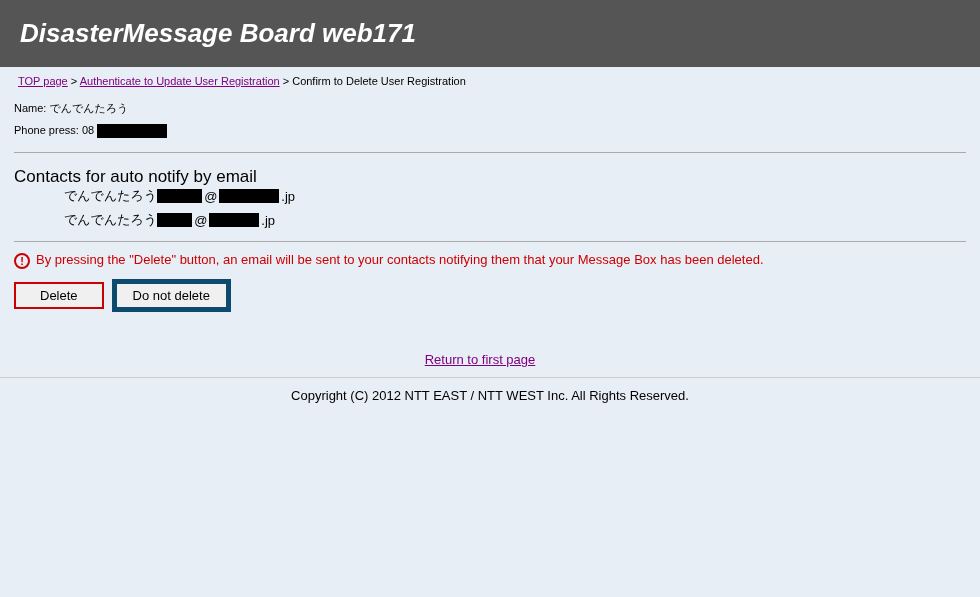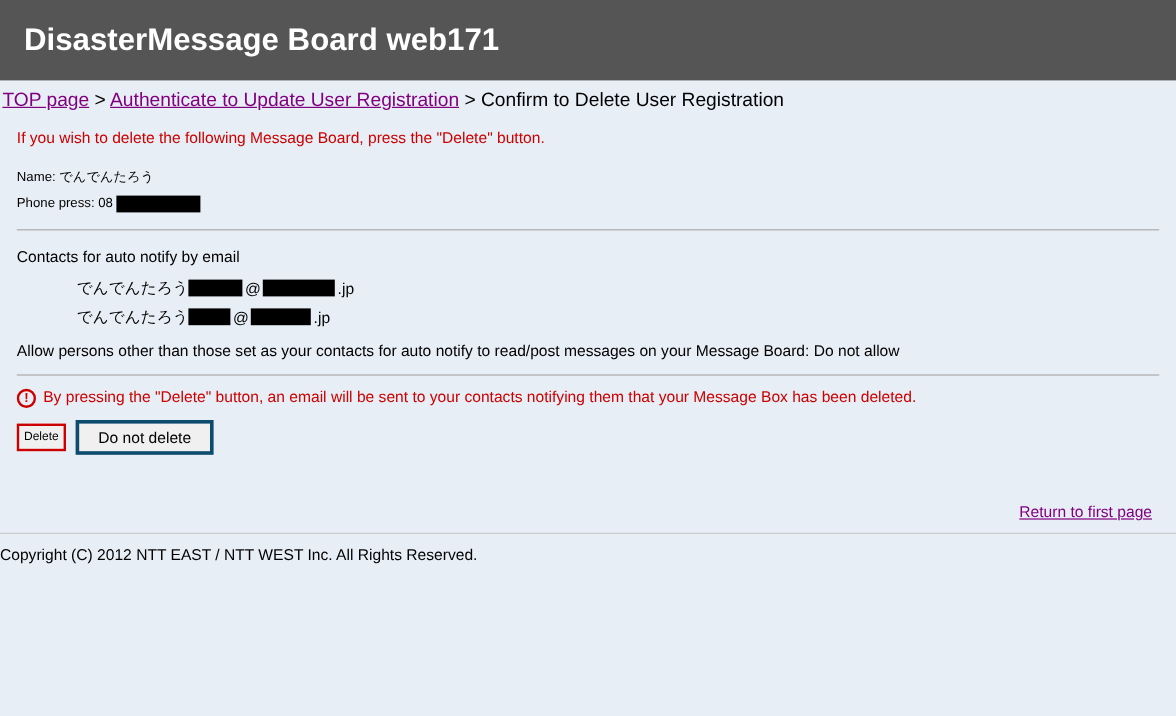--- a/index.html
+++ b/index.html
@@ -16,26 +16,27 @@
     .header {
       background-color: #555555;
       padding: 18px 20px;
       margin-bottom: 0;
     }
     .header h1 {
       color: #ffffff;
       font-size: 26px;
       font-weight: bold;
       font-family: Arial, sans-serif;
+      font-style: italic;
     }
 
     
     .breadcrumb {
-      padding: 8px 2px;
-      font-size: 16px;
+      padding: 8px 18px;
+      font-size: 11px;
       color: #000;
     }
     .breadcrumb a {
       color: #800080;
       text-decoration: underline;
     }
     .breadcrumb span {
       color: #000;
     }
 
@@ -68,22 +69,21 @@
       vertical-align: middle;
     }
 
     .divider {
       border: none;
       border-top: 1px solid #aaa;
       margin: 14px 0;
     }
 
     .section-label {
-      font-size: 13px;
-      margin-bottom: 10px;
+      font-size: 17px;
     }
 
     .contact-table {
       margin-left: 50px;
       margin-bottom: 12px;
     }
     .contact-row {
       display: flex;
       align-items: center;
       margin-bottom: 6px;
@@ -141,50 +141,51 @@
       margin-top: 1px;
     }
 
     .buttons-row {
       display: flex;
       gap: 8px;
       align-items: center;
     }
 
     .btn-delete {
-      padding: 4px 4px;
-      font-size: 10px;
+      padding: 4px 24px;
+      font-size: 13px;
       background: #f0f0f0;
       border: 2px solid #cc0000;
       cursor: pointer;
       font-family: Arial, sans-serif;
     }
 
     .btn-no-delete {
       padding: 4px 16px;
       font-size: 13px;
       background: #f0f0f0;
-      border: 3px solid #0c4a6e;
+      border: 5px solid #0c4a6e;
       cursor: pointer;
       font-family: Arial, sans-serif;
     }
 
     
     .return-link-row {
-      text-align: right;
+      text-align: center;
       padding: 10px 20px 6px 0;
     }
     .return-link {
       color: #800080;
       text-decoration: underline;
       font-size: 13px;
       cursor: pointer;
     }
 
     .footer {
+      text-align: center;
       font-size: 13px;
       color: #000;
       padding: 10px 0 16px 0;
       border-top: 1px solid #ccc;
       margin-top: 4px;
     }
   </style>
 </head>
 <body>
 
@@ -195,21 +196,20 @@
 <div class="breadcrumb">
   <a>TOP page</a>
   <span> &gt; </span>
   <a>Authenticate to Update User Registration</a>
   <span>&gt; </span>
   <span>Confirm to Delete User Registration</span>
 </div>
 
 <div class="content">
 
-  <div class="info-text">If you wish to delete the following Message Board, press the "Delete" button.</div>
 
   <div class="field-row">
     <span class="field-label">Name: </span>
     <span>でんでんたろう</span>
   </div>
 
   <div class="field-row">
     <span class="field-label">Phone press: </span>
     <span>08</span>
     <span class="redacted">&nbsp;&nbsp;&nbsp;&nbsp;&nbsp;&nbsp;&nbsp;&nbsp;</span>
@@ -235,21 +235,20 @@
       <span class="contact-name">でんでんたろう</span>
       <span class="contact-email">
         <span class="redacted-email" style="width:35px;">&nbsp;</span>
         <span>@</span>
         <span class="redacted-email" style="width:50px;">&nbsp;</span>
         <span>.jp</span>
       </span>
     </div>
   </div>
 
-  <div class="allow-text">Allow persons other than those set as your contacts for auto notify to read/post messages on your Message Board: Do not allow</div>
 
   <div class="warning-section">
     <div class="warning-text">
       <span class="warning-icon">!</span>
       <span>By pressing the "Delete" button, an email will be sent to your contacts notifying them that your Message Box has been deleted.</span>
     </div>
     <div class="buttons-row">
       <button class="btn-delete">Delete</button>
       <button class="btn-no-delete">Do not delete</button>
     </div>

